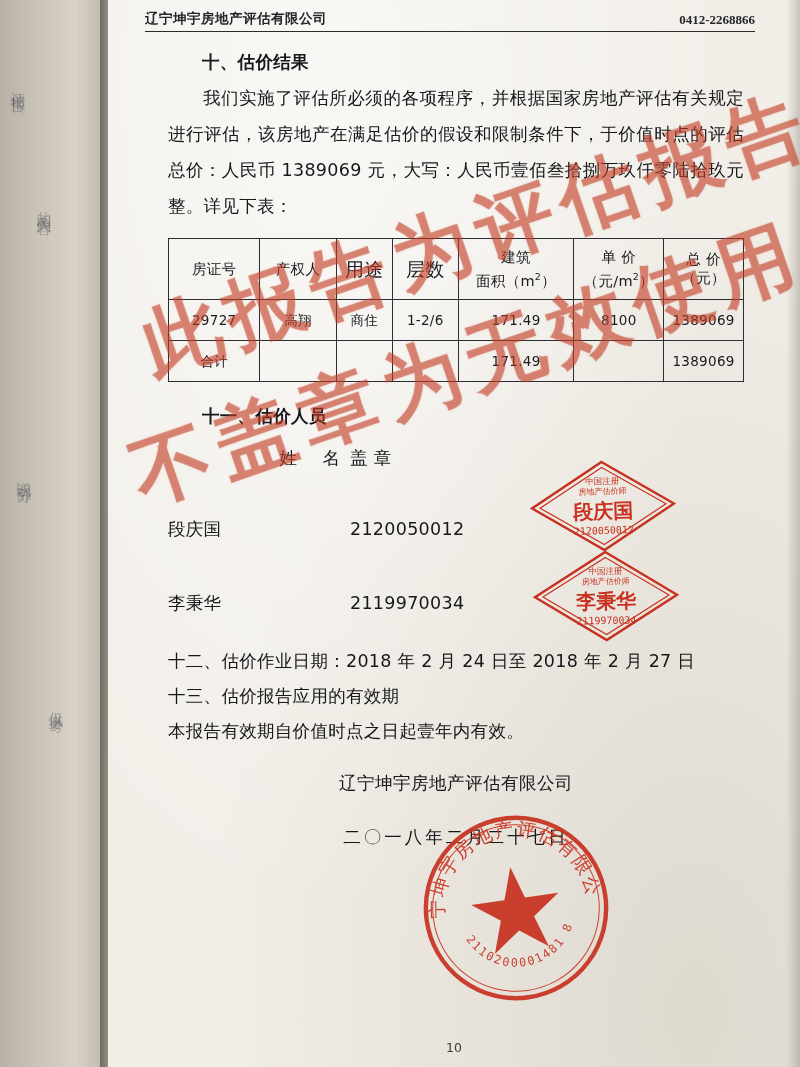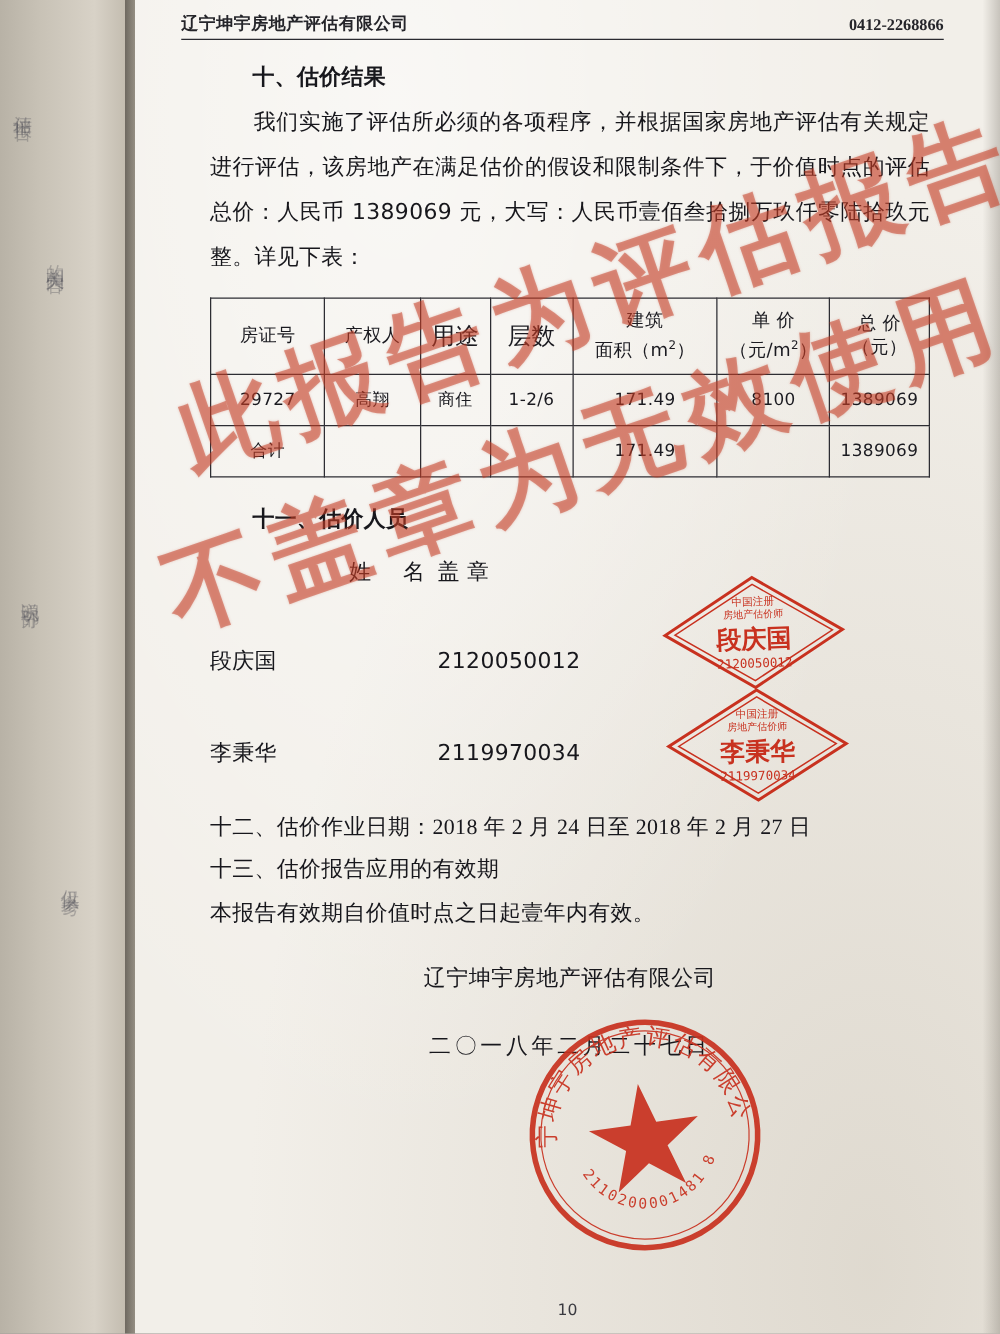--- a/index.html
+++ b/index.html
@@ -265,21 +265,21 @@
           <div class="c1">段庆国</div>
           <div class="c2">2120050012</div>
         </div>
 
         <div class="appr-row">
           <div class="c1">李秉华</div>
           <div class="c2">2119970034</div>
         </div>
       </div>
 
-      <div class="para-plain tight" style="margin-top:4px;font-family:Liberation Serif, serif;">十二、估价作业日期：2018 年 2 月 24 日至 2018 年 2 月 27 日</div>
+      <div class="para-plain tight" style="margin-top:4px;">十二、估价作业日期：2018 年 2 月 24 日至 2018 年 2 月 27 日</div>
       <div class="para-plain tight">十三、估价报告应用的有效期</div>
       <div class="para-plain tight">本报告有效期自价值时点之日起壹年内有效。</div>
 
       <div class="closing">
         <div class="line1">辽宁坤宇房地产评估有限公司</div>
         <div class="line2">二〇一八年二月二十七日</div>
       </div>
     </div>
 
     <div class="watermark">此报告为评估报告</div>

